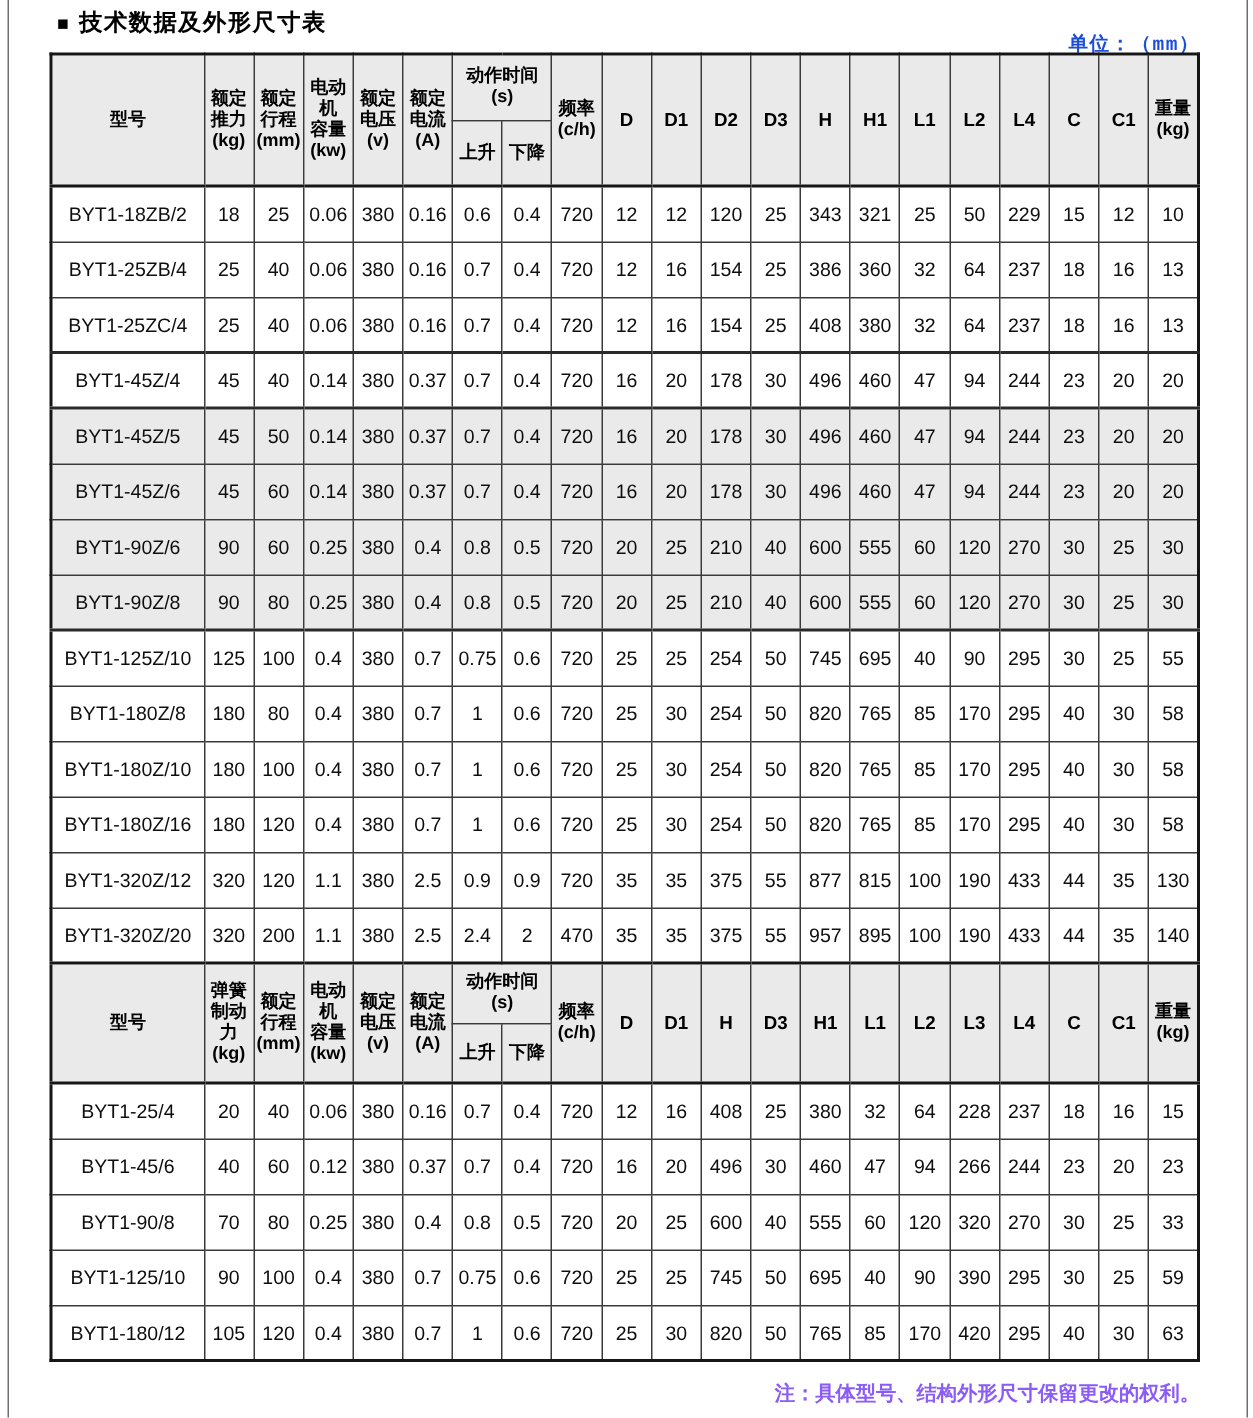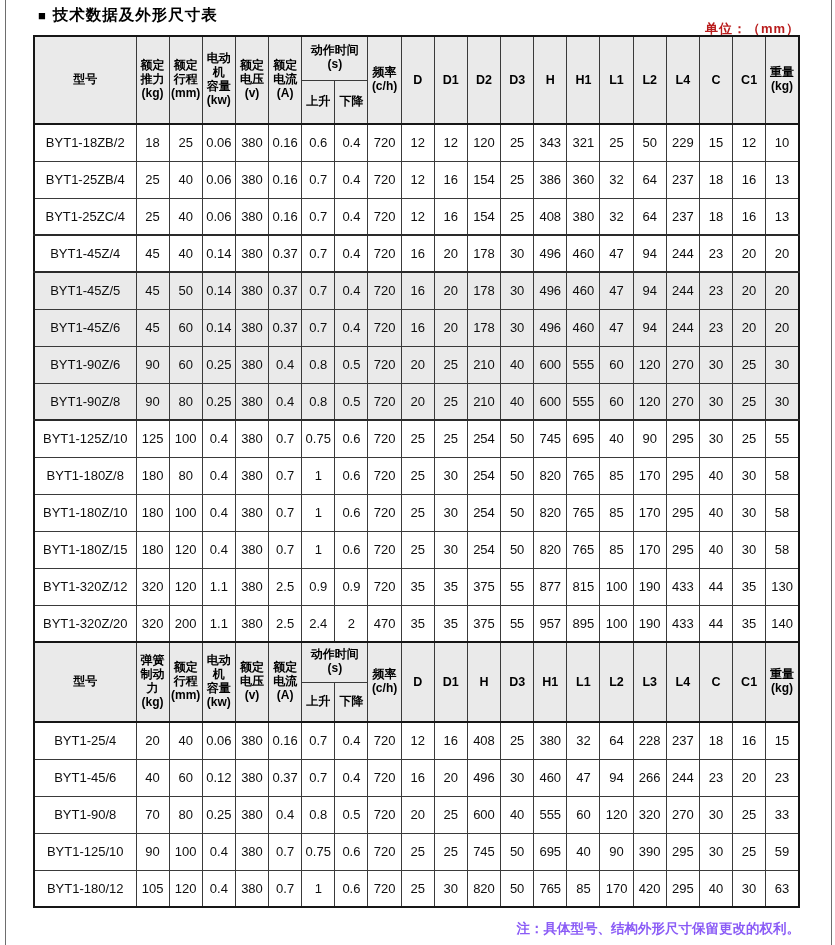--- a/index.html
+++ b/index.html
@@ -12,21 +12,21 @@
   .edge-left{left:5px;}
   .edge-right{left:831px;}
   .title{
     position:absolute;left:38px;top:5px;
     font-size:15.5px;font-weight:bold;letter-spacing:1px;color:#000;
     display:flex;align-items:center;gap:6px;
   }
   .title .marker{font-size:13px;}
   .unit{
     position:absolute;right:35px;top:20px;
-    font-size:13px;font-weight:bold;color:#b91c1c;letter-spacing:1px;
+    font-size:13px;font-weight:bold;color:#1d4ed8;letter-spacing:1px;font-family:Liberation Mono, monospace;
   }
   .note{
     position:absolute;right:35px;top:920px;
     font-size:13.5px;font-weight:bold;color:#8b5cf6;
   }
   table.spec{
     position:absolute;left:33px;top:35px;width:767px;
     border-collapse:collapse;table-layout:fixed;
     border:2px solid #161616;
   }
@@ -371,21 +371,21 @@
         <td>820</td>
         <td>765</td>
         <td>85</td>
         <td>170</td>
         <td>295</td>
         <td>40</td>
         <td>30</td>
         <td>58</td>
       </tr>
       <tr class="" style="height: 37px;">
-        <td>BYT1-180Z/15</td>
+        <td>BYT1-180Z/16</td>
         <td>180</td>
         <td>120</td>
         <td>0.4</td>
         <td>380</td>
         <td>0.7</td>
         <td>1</td>
         <td>0.6</td>
         <td>720</td>
         <td>25</td>
         <td>30</td>

